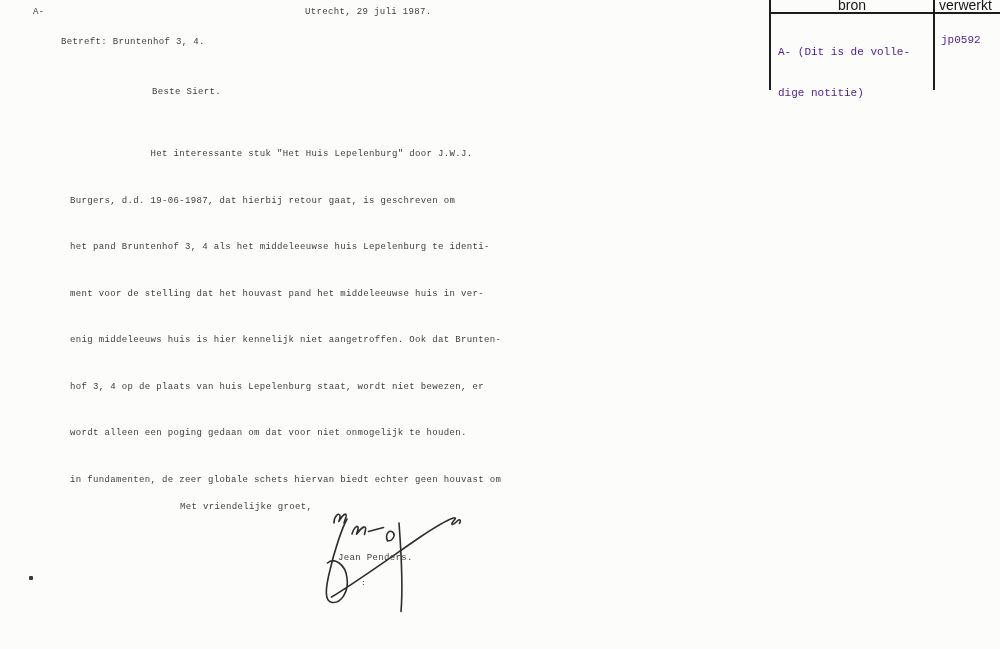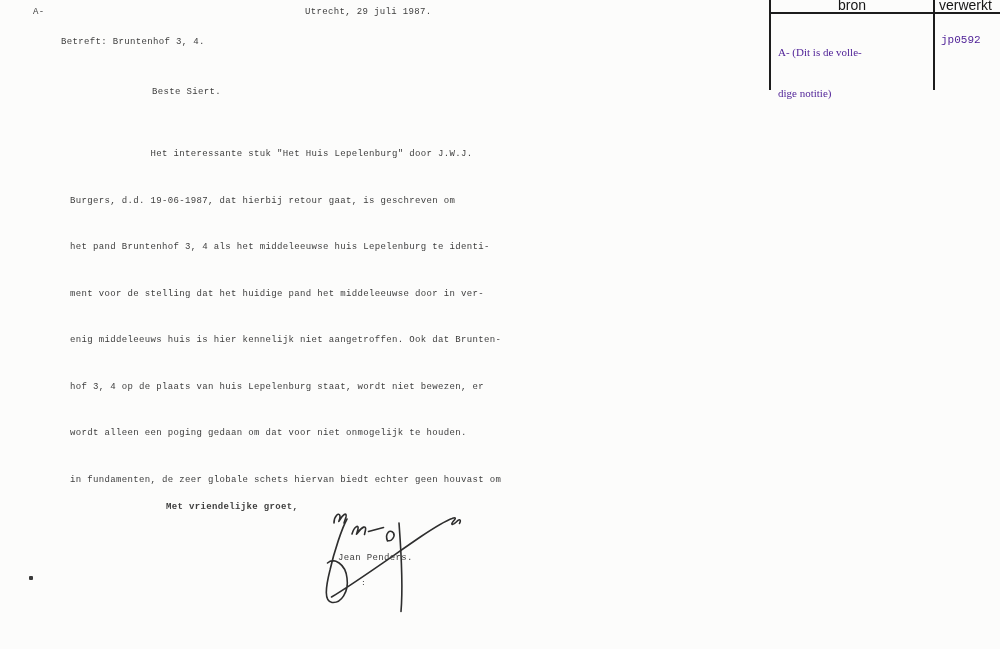--- a/index.html
+++ b/index.html
@@ -53,55 +53,55 @@
   <div class="tw" style="left:33px;top:7px;">A-</div>
 
   <div class="tw" style="left:305px;top:7px;">Utrecht, 29 juli 1987.</div>
 
   <div>
     <div class="stamp-line" style="left:769px;top:0;width:1.6px;height:90px;"></div>
     <div class="stamp-line" style="left:933px;top:0;width:1.6px;height:90px;"></div>
     <div class="stamp-line" style="left:769px;top:12px;width:231px;height:1.6px;"></div>
     <div class="stamp-header" style="left:838px;top:-3px;">bron</div>
     <div class="stamp-header" style="left:939px;top:-3px;">verwerkt</div>
-    <div class="stamp-cell" style="left:778px;top:19px;font-family:Liberation Serif, serif;">
+    <div class="stamp-cell" style="left:778px;top:19px;">
       <div>A- (Dit is de volle-</div>
       <div>dige notitie)</div>
     </div>
     <div class="stamp-cell" style="left:941px;top:34px;">jp0592</div>
   </div>
 
   <div class="tw" style="left:61px;top:37px;">Betreft: Bruntenhof 3, 4.</div>
 
   <div class="tw" style="left:152px;top:87px;">Beste Siert.</div>
 
   <div class="body-lines">
     <div>              Het interessante stuk "Het Huis Lepelenburg" door J.W.J.</div>
     <div>Burgers, d.d. 19-06-1987, dat hierbij retour gaat, is geschreven om</div>
     <div>het pand Bruntenhof 3, 4 als het middeleeuwse huis Lepelenburg te identi-</div>
-    <div>ment voor de stelling dat het huidige pand het middeleeuwse door in ver-</div>
+    <div>ment voor de stelling dat het houvast pand het middeleeuwse huis in ver-</div>
     <div>enig middeleeuws huis is hier kennelijk niet aangetroffen. Ook dat Brunten-</div>
     <div>hof 3, 4 op de plaats van huis Lepelenburg staat, wordt niet bewezen, er</div>
     <div>wordt alleen een poging gedaan om dat voor niet onmogelijk te houden.</div>
     <div>in fundamenten, de zeer globale schets hiervan biedt echter geen houvast om</div>
     
     
     
     
     
     
     
     
     
     
     
     
   </div>
 
-  <div class="tw" style="left:166px;top:502px;font-weight:bold;">Met vriendelijke groet,</div>
+  <div class="tw" style="left:180px;top:502px;">Met vriendelijke groet,</div>
 
   <svg class="sig-svg" width="160" height="115" viewBox="312 505 160 115" aria-hidden="true">
     <path d="M334,523 C334,516 339,511.5 340,516 C340.5,520 337.5,523 339.5,520.5 C342.5,514.5 347,511.5 346,517 L344,523"></path>
     <path d="M347,519 C342,528 334,552 330,570 C325.5,588 324,601 332,602.5 C341,603.5 349,592 347,578 C345.5,564 334,557 327.5,563 M331.5,597 C355,583 391,557 421,536.5 C433,528.5 444,521.5 452,518.5 C455.5,517 456.5,518 453.5,521 C450,525 452.5,526 456.5,521.8 C459.5,518.5 461.5,519.5 459.5,523.5"></path>
     <path d="M352,534 C354,526.5 359,524 358,529 C357.2,533 355,536.5 358,532.5 C362,526.5 366.5,525 365.5,530 L364.5,534.5 M368.5,531.5 L383.5,527.5 M387.5,541 C384.5,533.5 390,528.5 393.5,533 C395.5,536.5 391.5,542 387.5,540.5"></path>
     <path d="M399,523 C401,550 403.5,582 401,611.5"></path>
   </svg>
 
   <div class="tw" style="left:338px;top:553px;">Jean Penders.</div>
 

